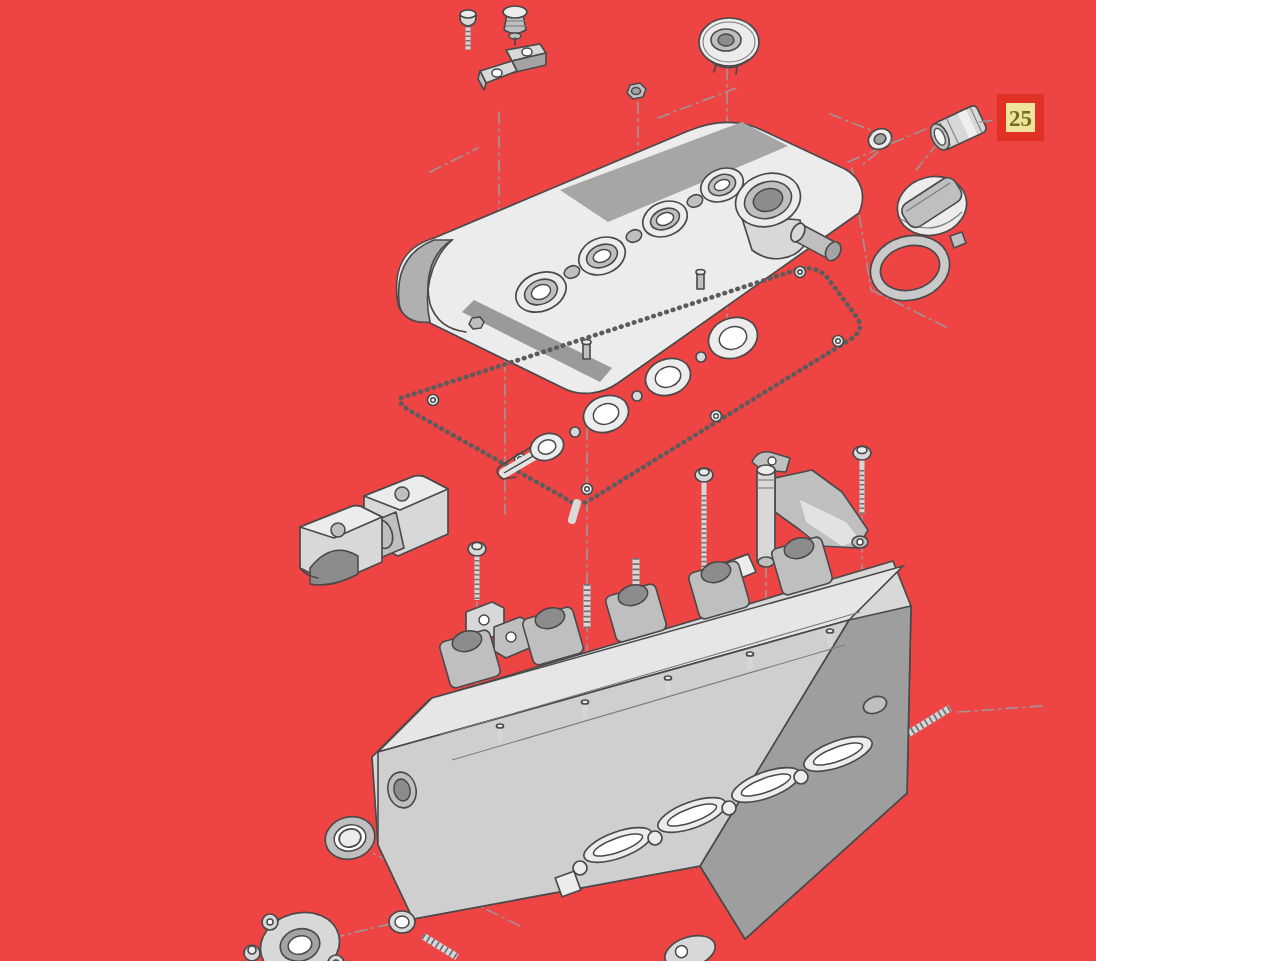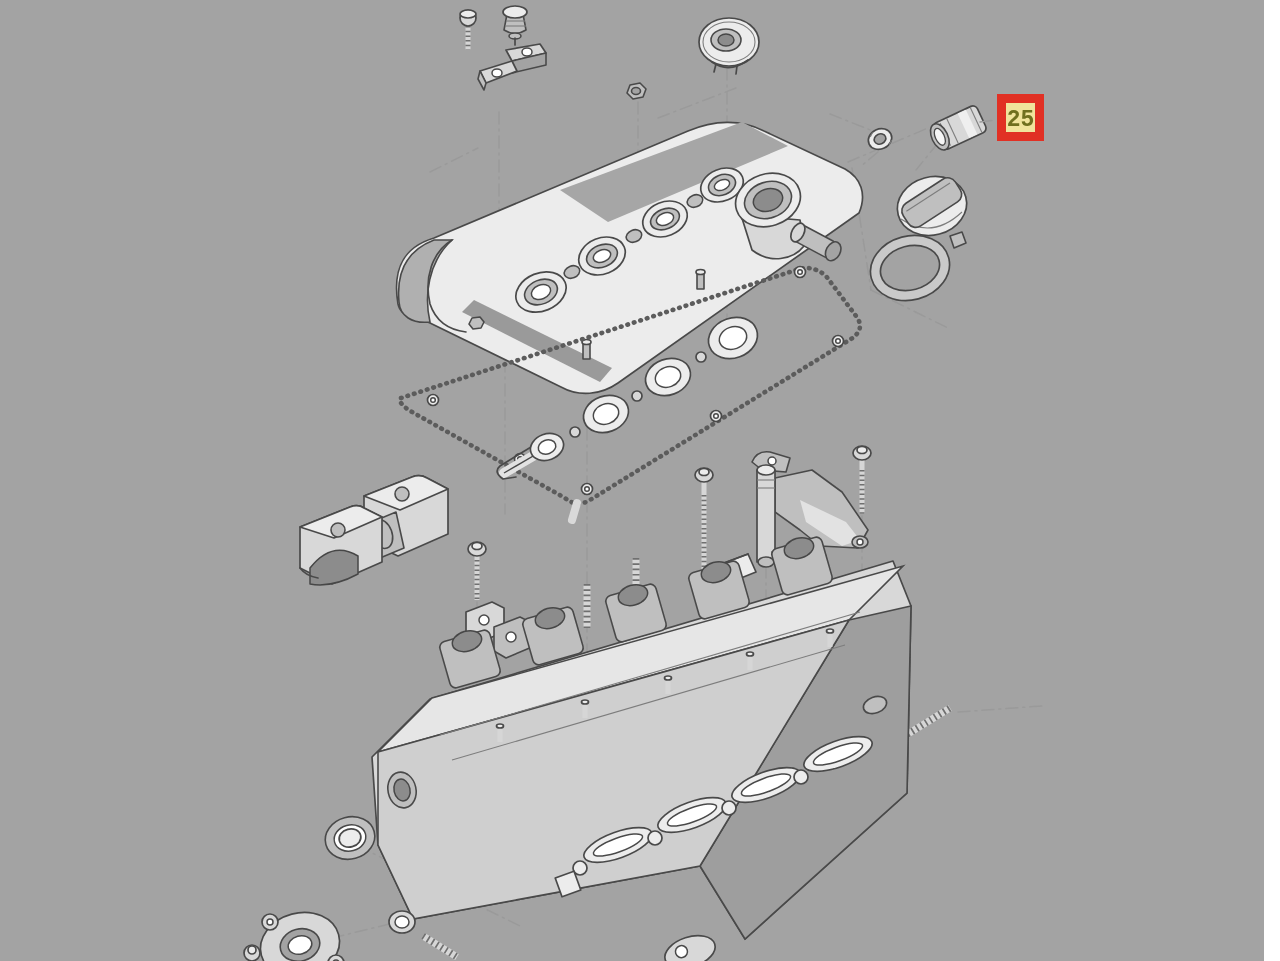--- a/index.html
+++ b/index.html
@@ -1,17 +1,17 @@
 <!DOCTYPE html>
 <html><head>
 <meta charset="utf-8">
 <style>
   html,body{margin:0;padding:0;background:#ffffff;}
-  #stage{position:relative;width:1264px;height:961px;background:#a3a3a3;overflow:hidden;
-         font-family:Liberation Mono, monospace;}
+  #stage{position:relative;width:1096px;height:961px;background:#ef4444;overflow:hidden;
+         font-family:Liberation Serif, serif;}
   svg{position:absolute;left:0;top:0;}
   
   .ln{fill:none;stroke:#4a4a4a;stroke-width:1.7;stroke-linejoin:round;stroke-linecap:round;}
   .lt{fill:none;stroke:#7d7d7d;stroke-width:1.1;stroke-linejoin:round;}
   .f1{fill:#ececec;stroke:#4a4a4a;stroke-width:1.7;stroke-linejoin:round;}
   .f2{fill:#d8d8d8;stroke:#4a4a4a;stroke-width:1.7;stroke-linejoin:round;}
   .f3{fill:#bfbfbf;stroke:#4a4a4a;stroke-width:1.6;stroke-linejoin:round;}
   .f4{fill:#a3a3a3;stroke:#4a4a4a;stroke-width:1.6;stroke-linejoin:round;}
   .f5{fill:#8c8c8c;stroke:#474747;stroke-width:1.5;stroke-linejoin:round;}
   .fw{fill:#ffffff;stroke:#4a4a4a;stroke-width:1.5;}

